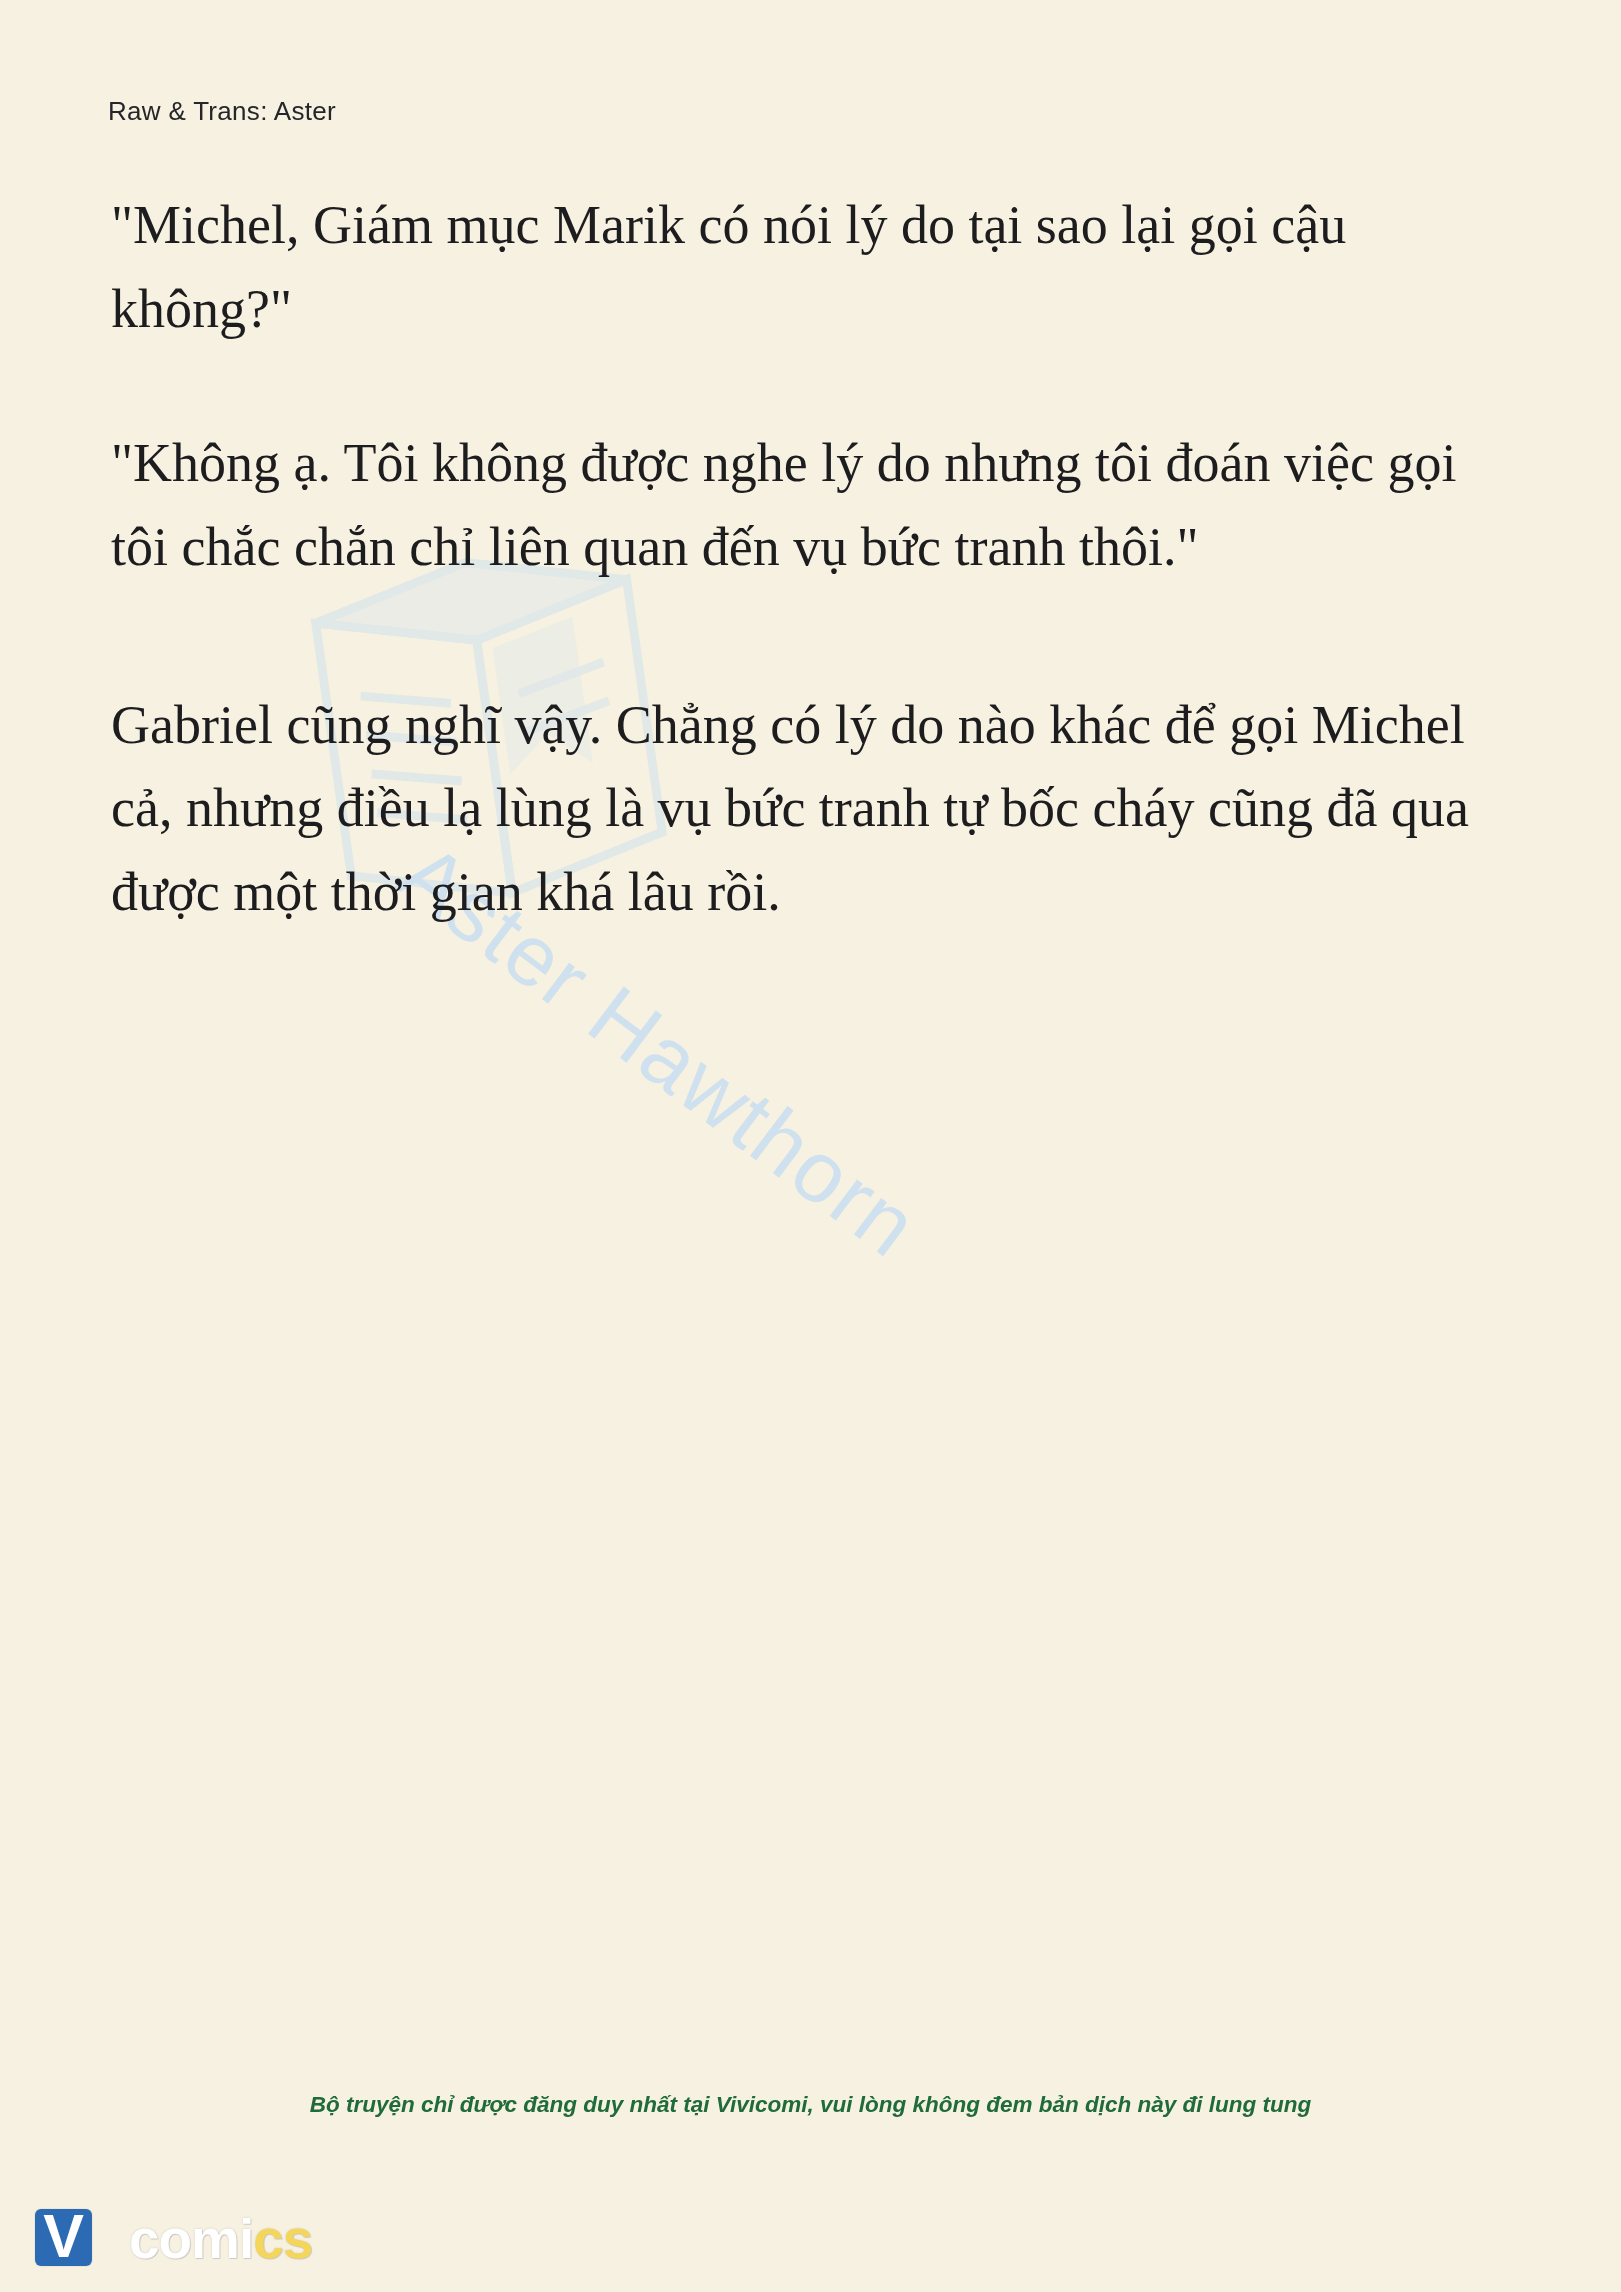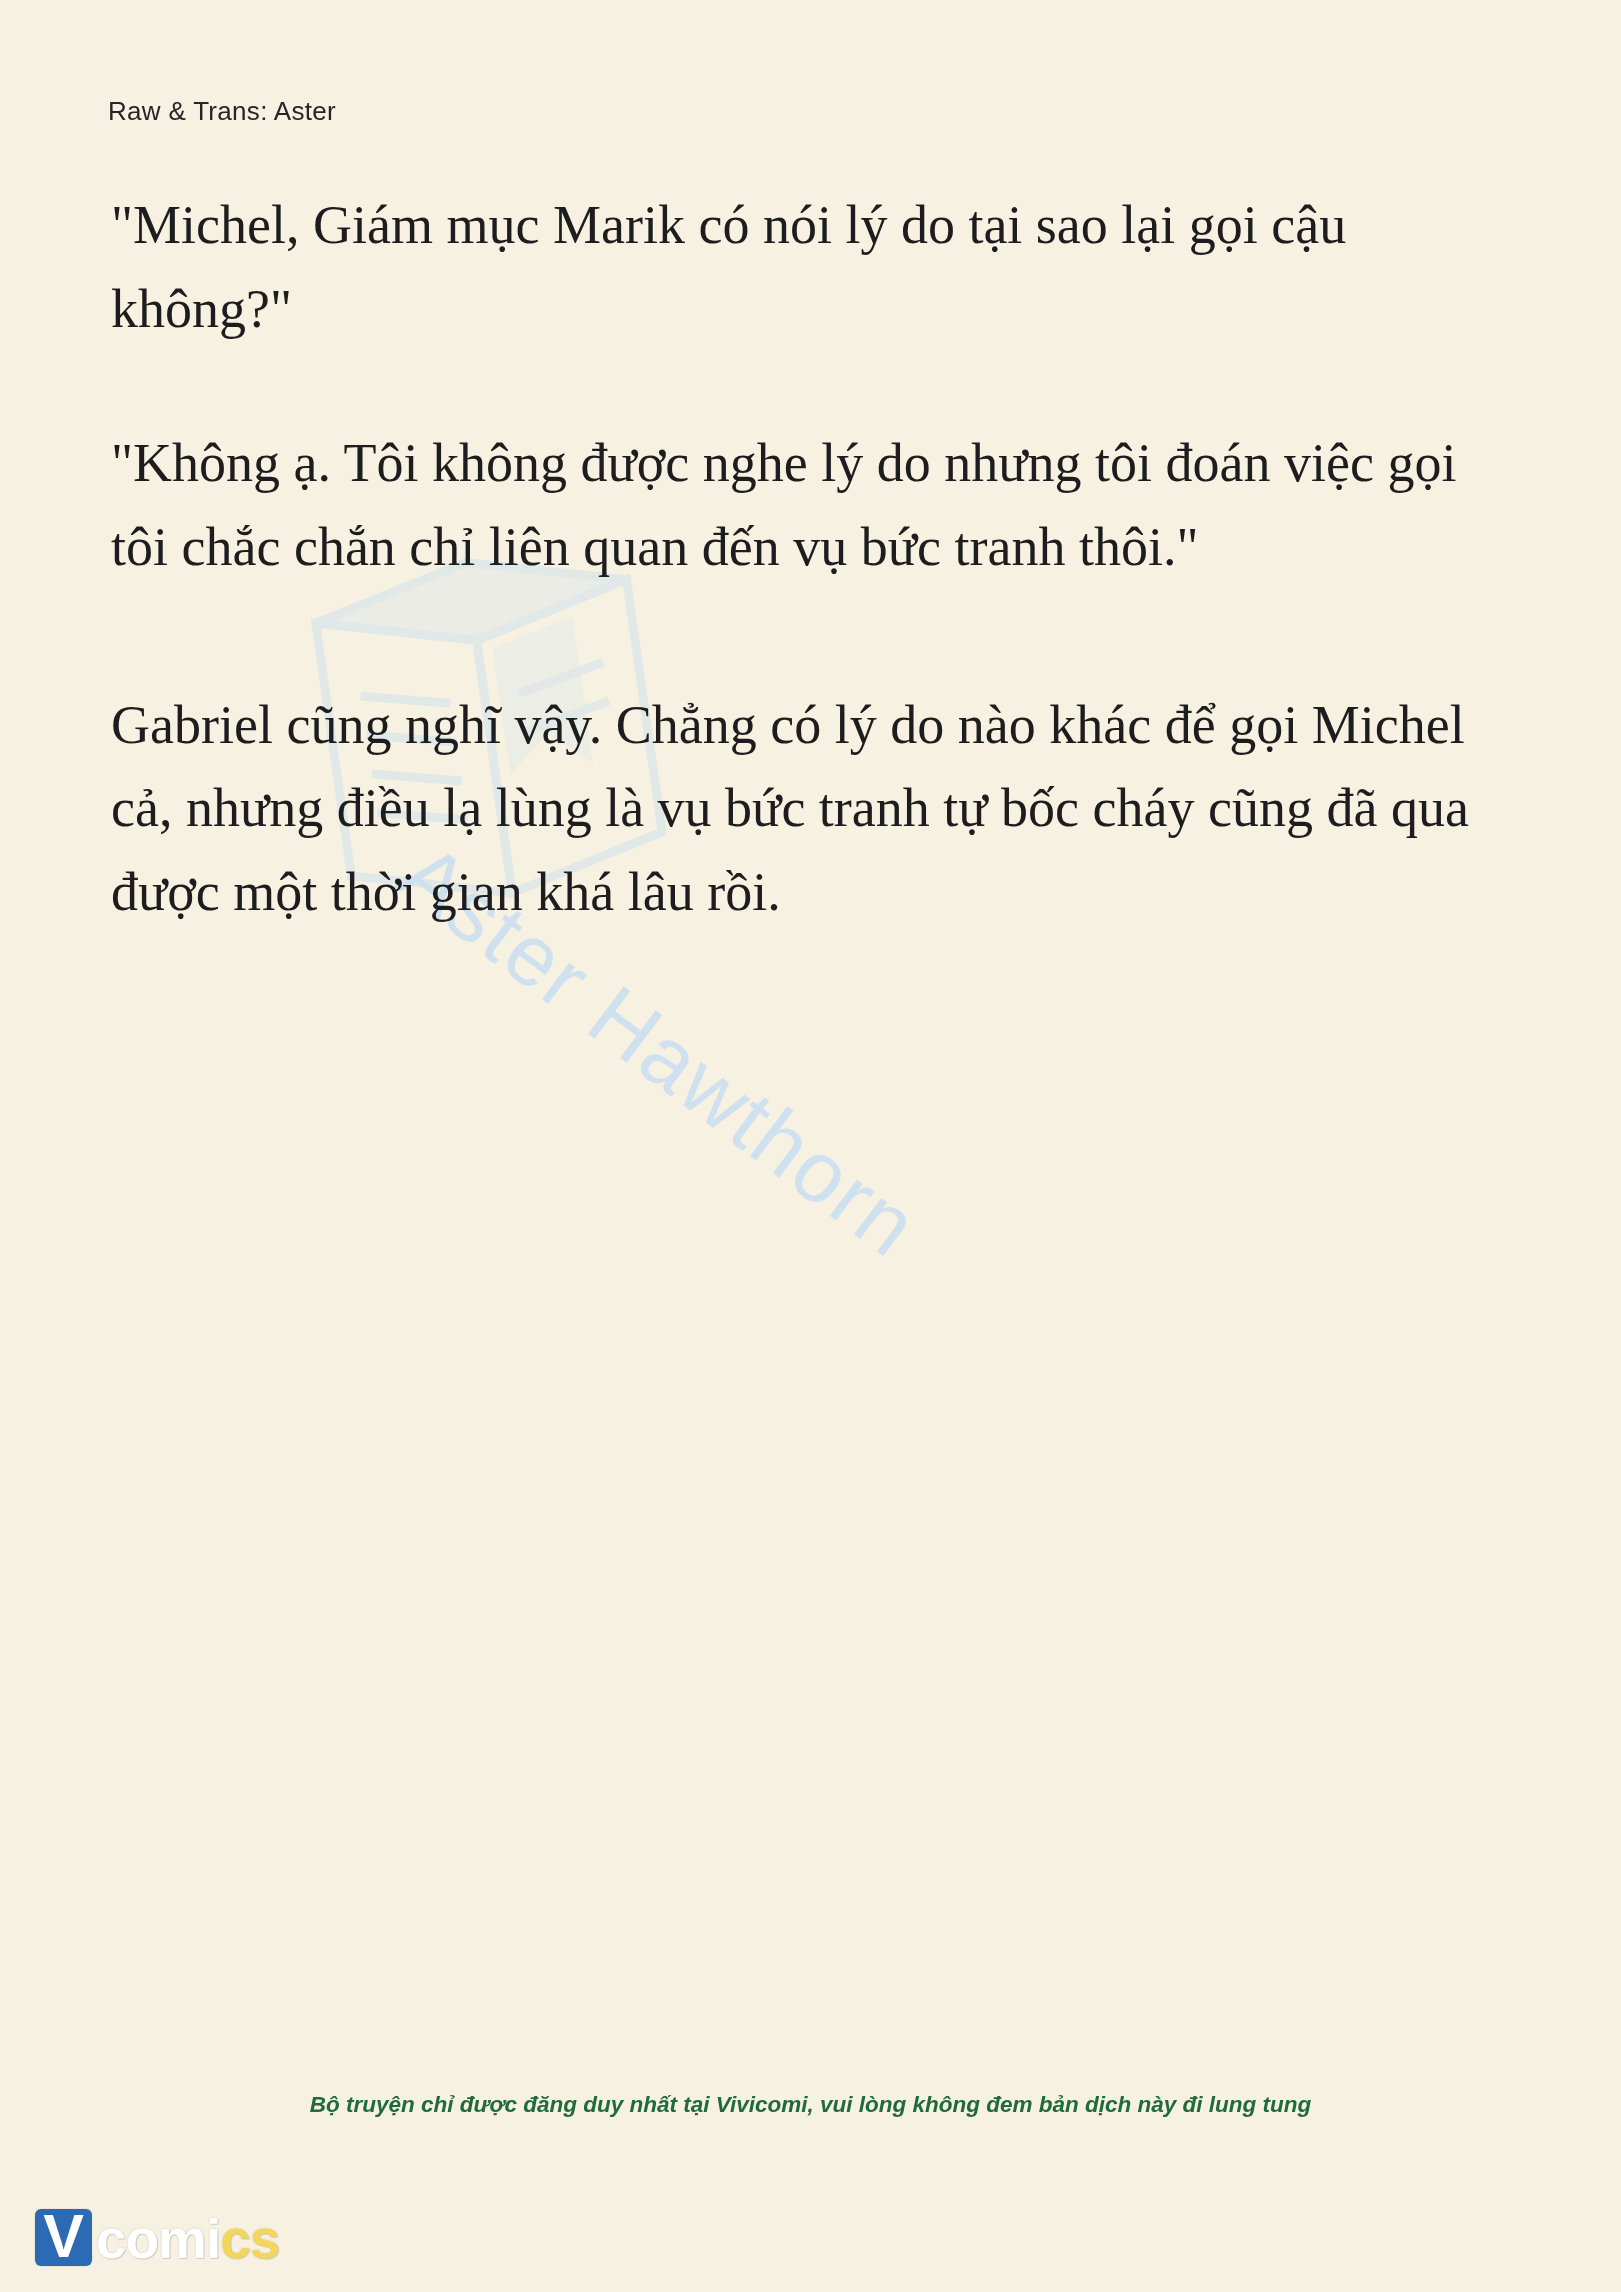--- a/index.html
+++ b/index.html
@@ -125,20 +125,21 @@
   .logo-word {
     font-family: "Liberation Sans", sans-serif;
     font-size: 55px;
     font-weight: bold;
     color: #ffffff;
     letter-spacing: -1px;
     text-shadow:
       0 0 2px rgba(120,120,120,0.35),
       1px 1px 0 rgba(180,180,180,0.45);
     line-height: 0.95;
+    margin-left: 33px;
   }
   .logo-word .tail {
     color: #f4d65a;
   }
 </style>
 </head>
 <body>
 
 <div class="page">
 

